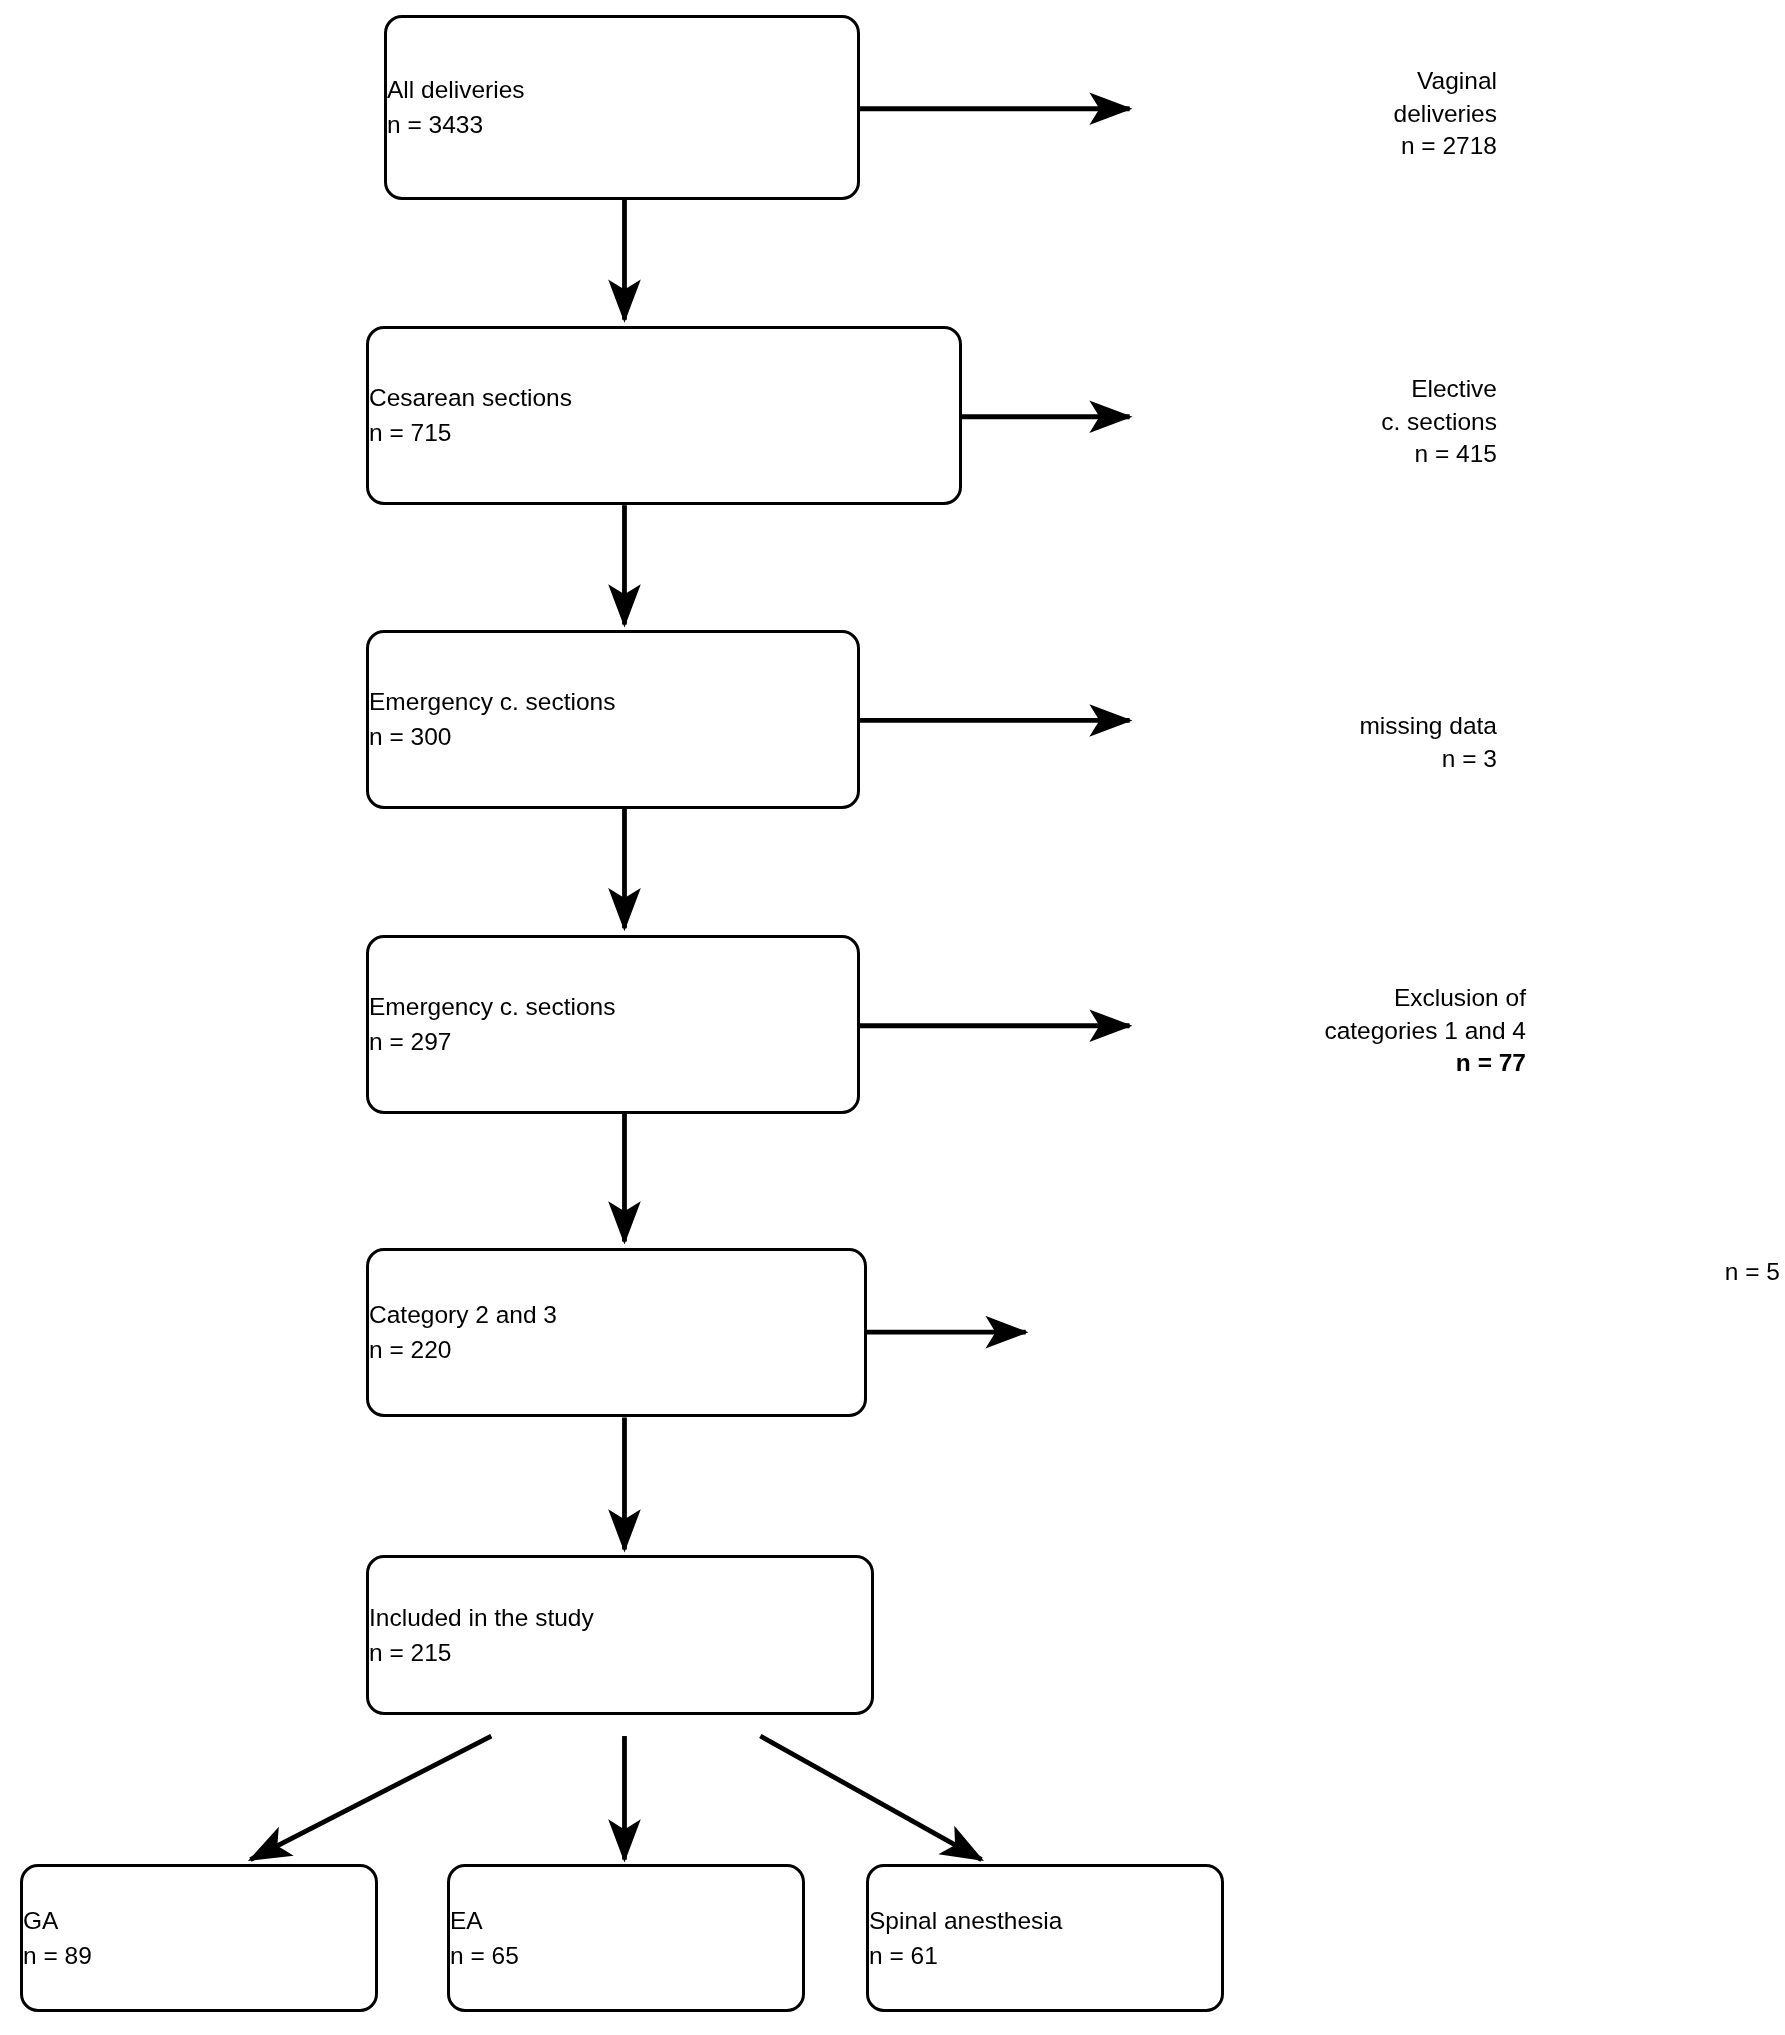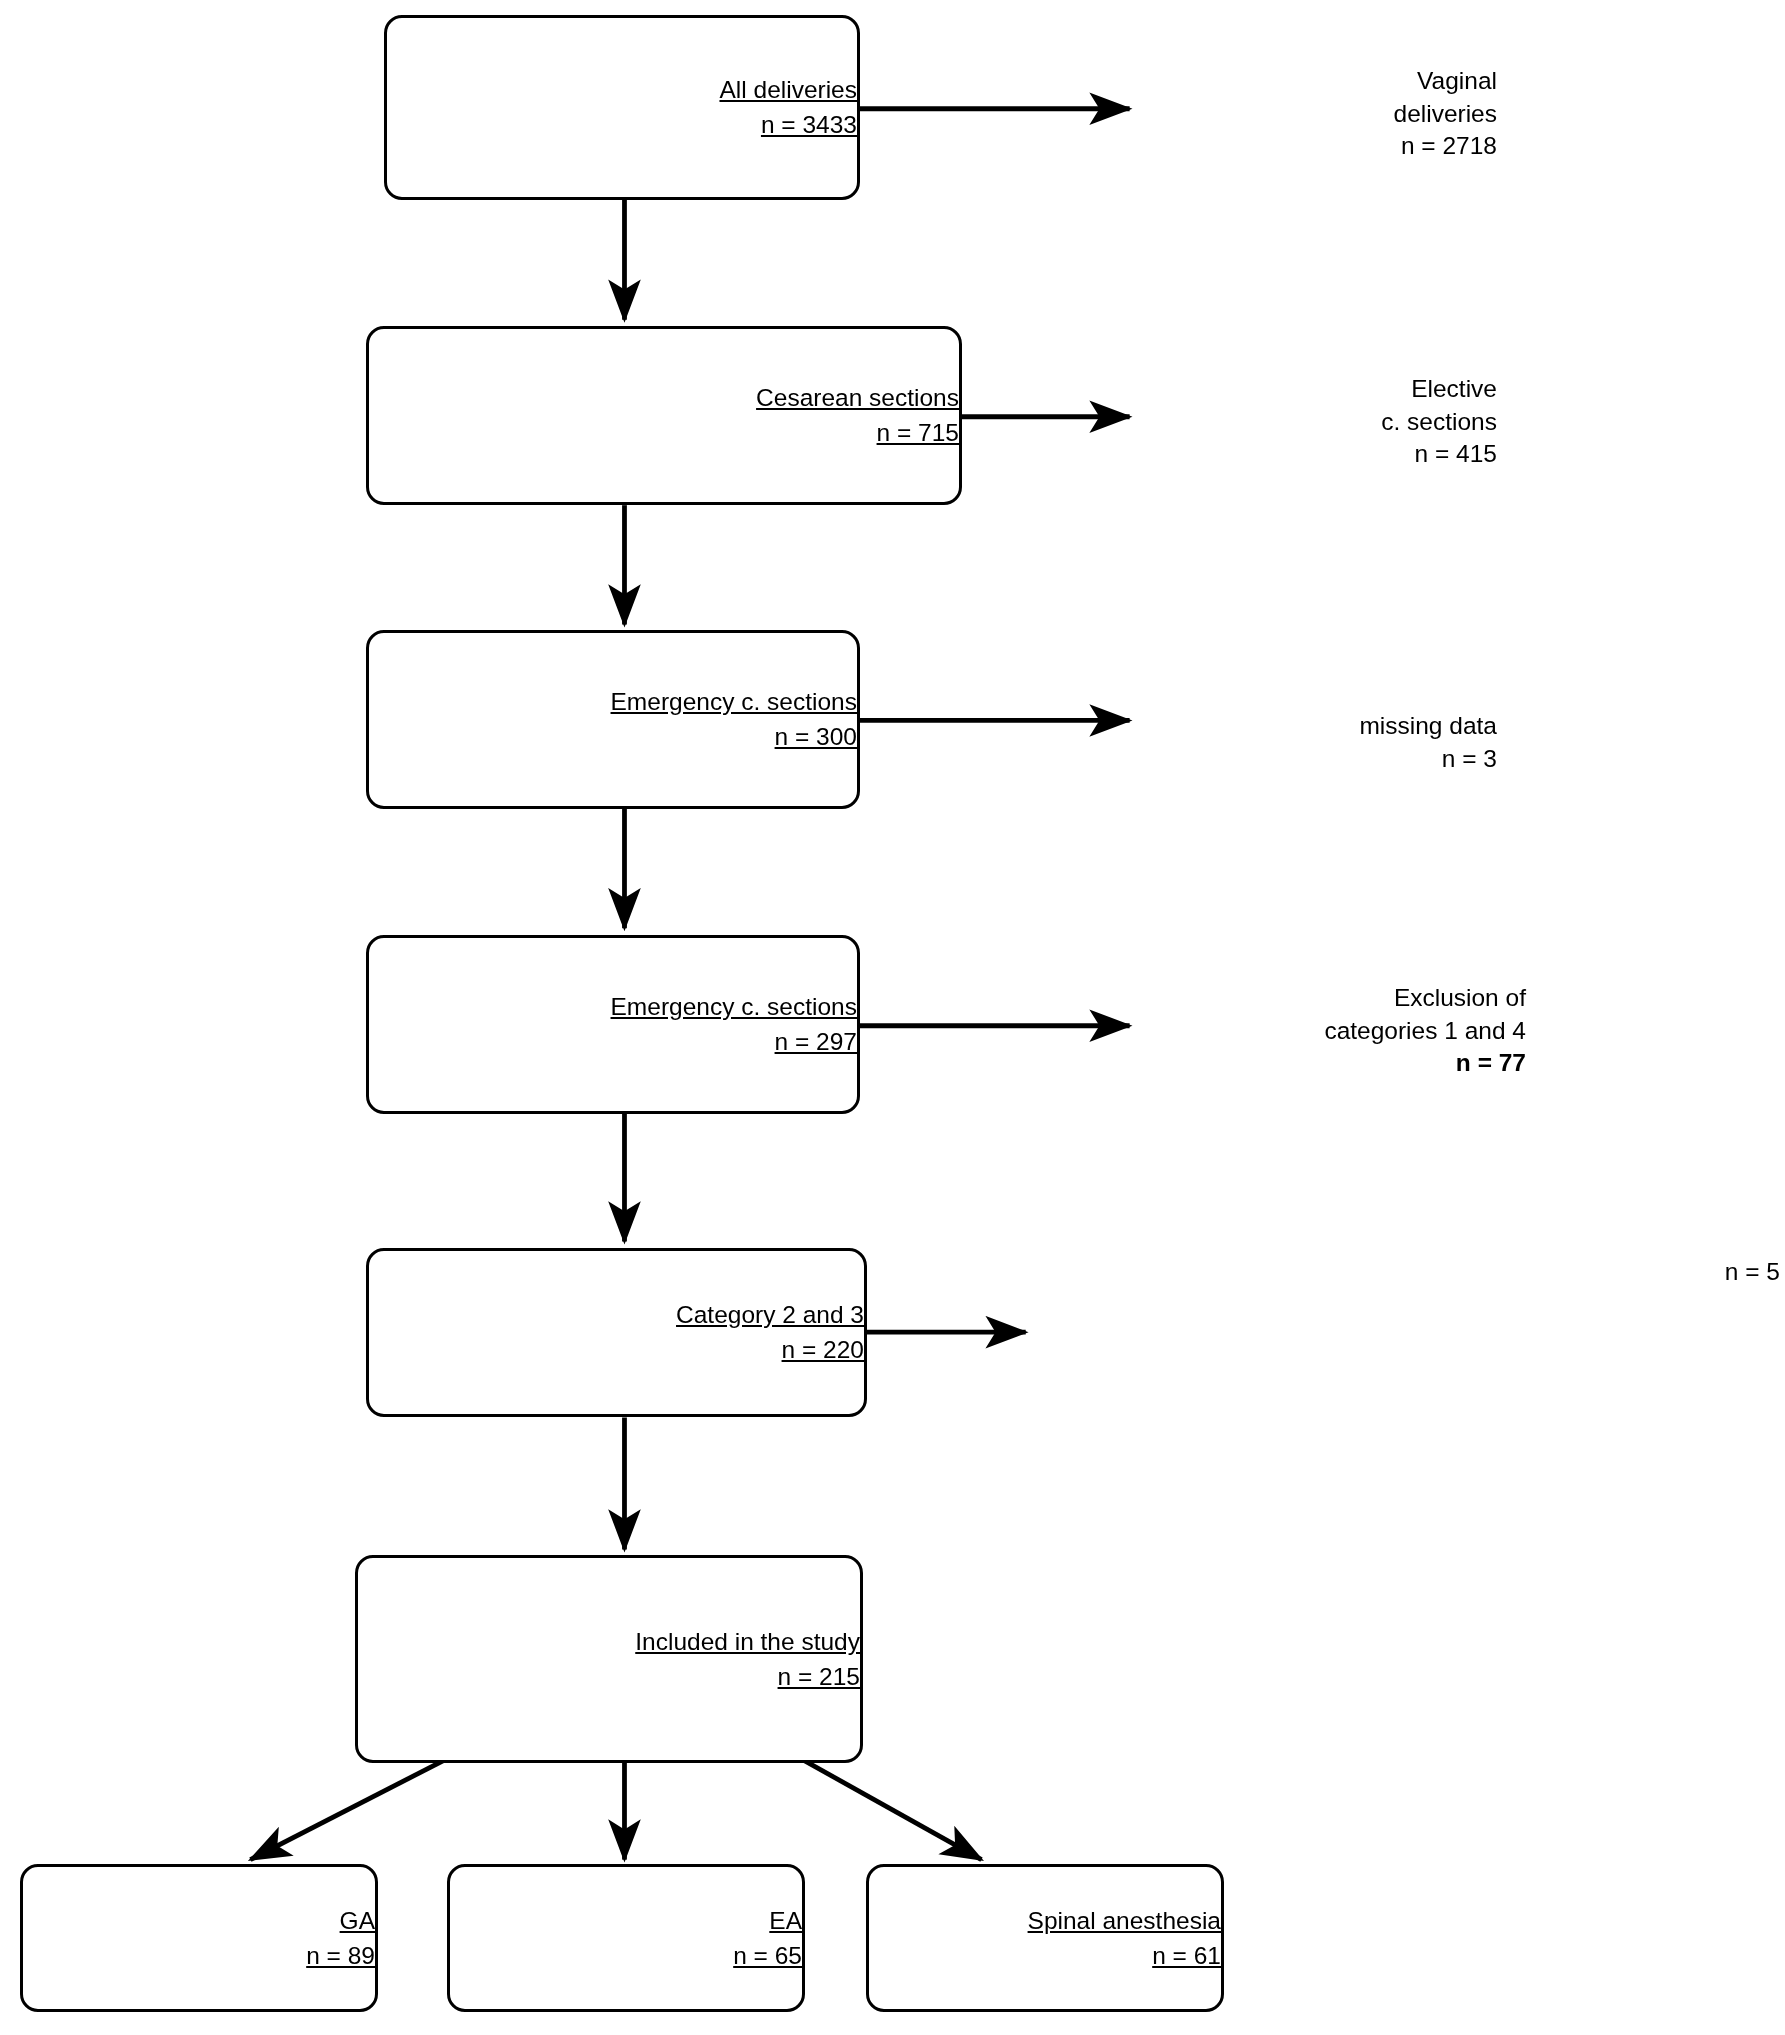--- a/index.html
+++ b/index.html
@@ -14,26 +14,25 @@
   }
   .svg-layer{position:absolute;left:0;top:0;width:1785px;height:2035px;}
   .node{
     position:absolute;
     box-sizing:border-box;
     border:3.7px solid #000000;
     border-radius:18px;
     background:#ffffff;
     display:flex;
     flex-direction:column;
-    align-items:flex-end;
+    align-items:flex-start;
     justify-content:center;
     text-align:center;
     font-size:24.5px;
     line-height:1.05;
-    text-decoration:underline;
   }
   .node .l1{display:block;}
   .node .l2{display:block;margin-top:9px;}
   .side{
     position:absolute;
     text-align:right;
     font-size:24.5px;
     line-height:1.32;
     white-space:pre-line;
   }
@@ -86,21 +85,21 @@
   <div class="node" style="left:366px; top:935px; width:494px; height:179px;">
     <span class="l1">Emergency c. sections</span>
     <span class="l2">n = 297</span>
   </div>
 
   <div class="node" style="left:366px; top:1248px; width:501px; height:169px;">
     <span class="l1">Category  2 and 3</span>
     <span class="l2">n = 220</span>
   </div>
 
-  <div class="node" style="left:355px; top:1555px; width:508px; height:208px;">
+  <div class="node" style="left:366px; top:1555px; width:508px; height:160px;">
     <span class="l1">Included in the study</span>
     <span class="l2">n = 215</span>
   </div>
 
   <div class="node" style="left:20px; top:1864px; width:358px; height:148px;">
     <span class="l1">GA</span>
     <span class="l2">n = 89</span>
   </div>
 
   <div class="node" style="left:447px; top:1864px; width:358px; height:148px;">

